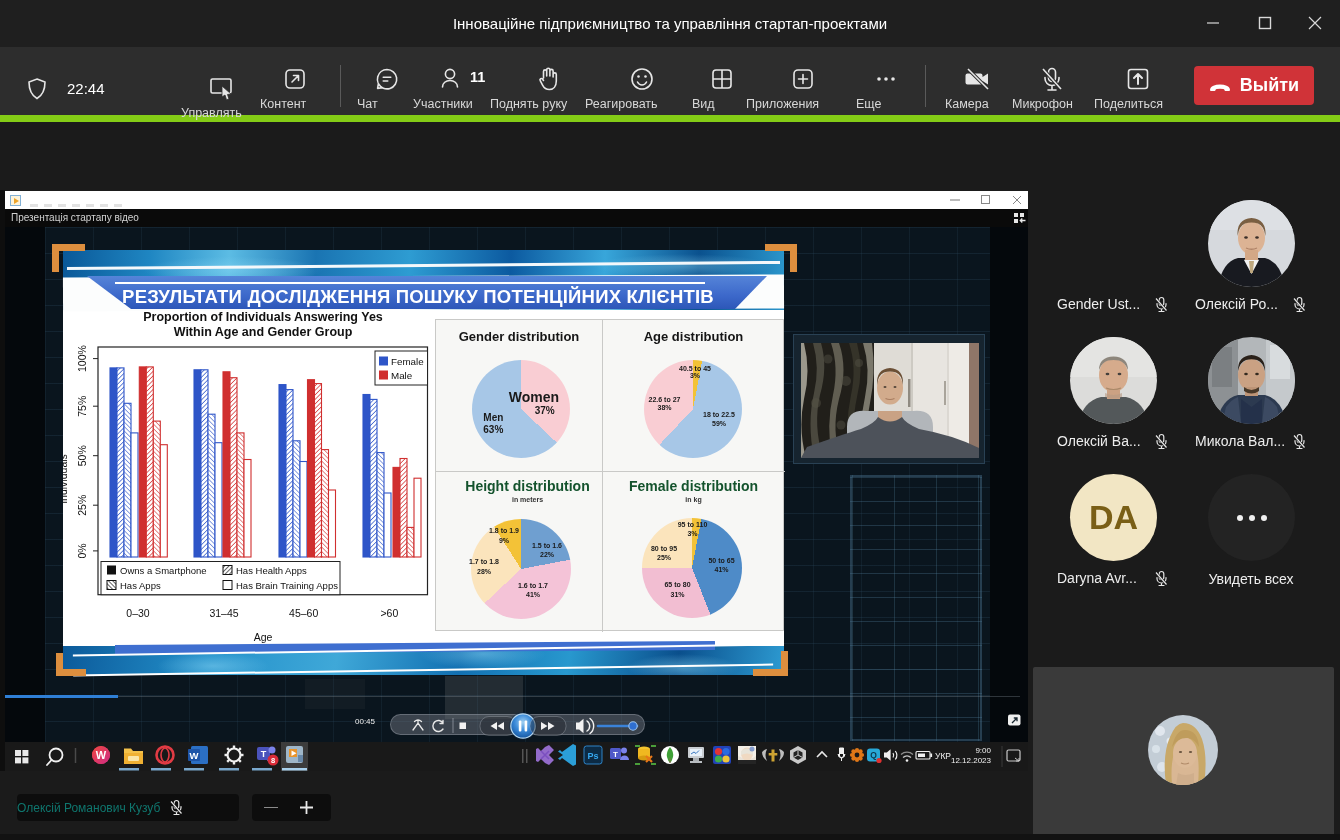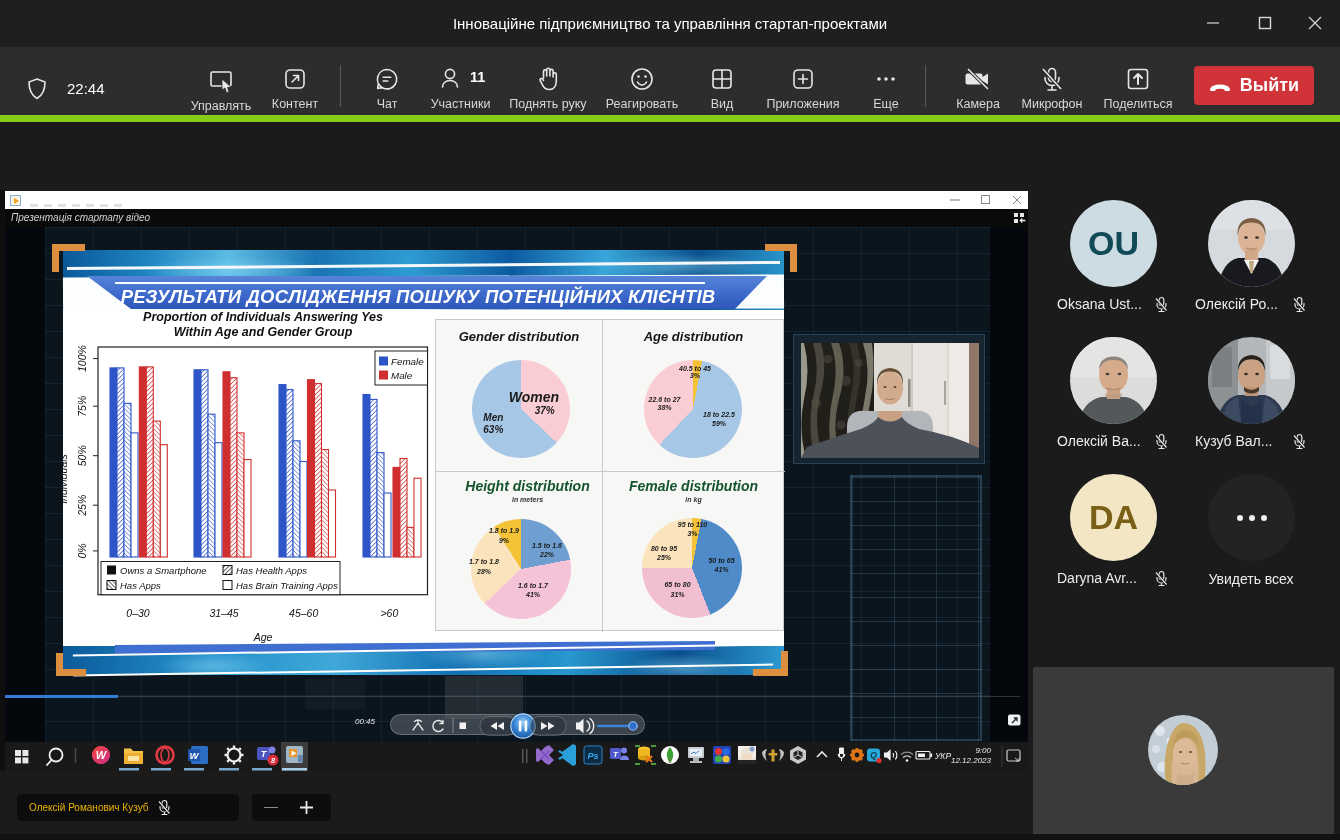--- a/index.html
+++ b/index.html
@@ -8,30 +8,30 @@
   .abs { position:absolute; }
   #root { position:relative; width:1340px; height:840px; background:#1b1b1b;border-radius:20px; }
 
   
   #titlebar { left:0; top:0; width:1340px; height:47px; background:#1f1f1f; }
   #titlebar .title { width:100%; text-align:center; line-height:47px; color:#fff; font-size:15px; }
   .winbtn { top:0; height:47px; width:46px; color:#d8d8d8; }
 
   
   #toolbar { left:0; top:47px; width:1340px; height:75px; background:#2d2d2d; border-bottom:7px solid #84cc16;}
-  .tbtn { position:absolute; text-align:center; color:#dcdcdc; }
+  .tbtn { position:absolute; color:#dcdcdc; }
   .tbtn .lbl { font-size:12.5px; color:#d8d8d8; margin-top:3px; white-space:nowrap; }
   .tbtn svg { display:block; margin:0 auto; }
   .tsep { position:absolute; width:1px; background:#5a5a5a; top:18px; height:42px; }
 
   
   #stage { left:0; top:123px; width:1340px; height:717px; background:#1b1b1b; }
 
   
-  #sharewin { left:5px; top:68px; width:1023px; height:580px;font-style:italic; }
+  #sharewin { left:5px; top:68px; width:1023px; height:580px; }
   #swtitle { left:0; top:0; width:1023px; height:18px; background:#fff; }
   #swlabel { left:0; top:18px; width:1023px; height:18px; background:#0a0a0a; color:#d2d2d2; font-size:10px; line-height:18px; }
   #swvideo { left:0; top:36px; width:1023px; height:544px; background:#04080c; overflow:hidden; }
   #swgrid { left:40px; top:0; width:945px; height:544px;
     background-color:#0a151e;
     background-image:
       linear-gradient(rgba(70,120,150,.15) 1px, transparent 1px),
       linear-gradient(90deg, rgba(70,120,150,.12) 1px, transparent 1px);
     background-size:48px 26px; }
 
@@ -67,21 +67,21 @@
         </svg></div>
   </div>
 
   <div class="abs" id="toolbar">
 
     <svg class="abs" style="left:26px;top:30px" width="22" height="24" viewBox="0 0 22 24">
         <path d="M11 2 L19 5 C19 12 17 18 11 21.5 C5 18 3 12 3 5 Z" fill="none" stroke="#e6e6e6" stroke-width="1.6"></path>
       </svg>
     <div class="abs" style="left:67px;top:33px;color:#fff;font-size:15px;">22:44</div>
 
-    <div class="tbtn" style="left:181px;top:19px;width:80px">
+    <div class="tbtn" style="left:181px;top:26px;width:80px">
       <svg width="30" height="30" viewBox="0 0 30 30">
           <rect x="5" y="6" width="20" height="14" rx="1.5" fill="none" stroke="#e6e6e6" stroke-width="1.6"></rect>
           <path d="M16 13 L25 21 L21.5 21.5 L23 26 L20.5 26.7 L19 22 L16 24 Z" fill="#e6e6e6" stroke="#2d2d2d" stroke-width="0.8"></path>
         </svg>
       <div class="lbl">Управлять</div>
     </div>
 
     <div class="tbtn" style="left:260px;top:17px;width:70px">
       <svg width="30" height="30" viewBox="0 0 30 30">
           <rect x="6" y="6" width="18" height="18" rx="4" fill="none" stroke="#e6e6e6" stroke-width="1.6"></rect>
@@ -629,21 +629,20 @@
             <text x="986" y="11" text-anchor="end" font-size="8" fill="#f0f0f0">9:00</text>
             <text x="986" y="21" text-anchor="end" font-size="8" fill="#f0f0f0">12.12.2023</text>
             <line x1="997" y1="4" x2="997" y2="25" stroke="#3a3a3a" stroke-width="1"></line>
             <rect x="1002" y="8" width="13" height="11" rx="1.5" fill="none" stroke="#c9c9c9" stroke-width="1.2"></rect>
             <path d="M1010 16 l4 3 m0 -3 v3 h-3" stroke="#c9c9c9" stroke-width="1" fill="none"></path>
           </svg>
         </div>
       </div>
     </div>
 
-    <div class="abs" style="left:1070px;top:77px;width:87px;height:87px;border-radius:50%;background:#ccdce2;display:flex;align-items:center;justify-content:center;font-size:34px;font-weight:bold;color:#0f4a56">OU</div>
 
     <div class="abs" style="left:1208px;top:77px;width:87px;height:87px;border-radius:50%;overflow:hidden">
       <svg width="87" height="87" viewBox="0 0 87 87">
         <rect width="87" height="87" fill="#d6d9dd"></rect>
         <rect x="0" y="0" width="87" height="30" fill="#dde0e4"></rect>
         <path d="M10 87 Q14 62 30 58 L57 58 Q73 62 77 87 Z" fill="#181a20"></path>
         <path d="M36 60 L43.5 74 L51 60 L47 58 L40 58 Z" fill="#f2f2f2"></path>
         <path d="M41 61 h5 l-1.2 12 h-2.6 Z" fill="#bfa87e"></path>
         <ellipse cx="43.5" cy="38" rx="13.5" ry="16.5" fill="#dcb394"></ellipse>
         <rect x="37" y="50" width="13" height="10" fill="#d3a886"></rect>
@@ -690,24 +689,24 @@
     </div>
 
     <div class="abs" style="left:1070px;top:351px;width:87px;height:87px;border-radius:50%;background:#f2e6c4;display:flex;align-items:center;justify-content:center;font-size:34px;font-weight:bold;color:#7a5f16">DA</div>
 
     <div class="abs" style="left:1208px;top:351px;width:87px;height:87px;border-radius:50%;background:#232323;display:flex;align-items:center;justify-content:center;gap:6px">
       <div style="width:6px;height:6px;border-radius:50%;background:#f0f0f0"></div>
       <div style="width:6px;height:6px;border-radius:50%;background:#f0f0f0"></div>
       <div style="width:6px;height:6px;border-radius:50%;background:#f0f0f0"></div>
     </div>
 
-    <div class="pname" style="left:1057px;top:173px">Oksana Ust...</div>
+    <div class="pname" style="left:1057px;top:173px">Gender Ust...</div>
     <div class="pname" style="left:1195px;top:173px">Олексій Ро...</div>
     <div class="pname" style="left:1057px;top:310px">Олексій Ва...</div>
-    <div class="pname" style="left:1195px;top:310px">Кузуб Вал...</div>
+    <div class="pname" style="left:1195px;top:310px">Микола Вал...</div>
     <div class="pname" style="left:1057px;top:447px">Daryna Avr...</div>
     <div class="pname" style="left:1205px;top:448px;width:92px;text-align:center">Увидеть всех</div>
 
     <svg class="abs" style="left:1153px;top:173px" width="17" height="17" viewBox="0 0 17 17">
         <rect x="6.2" y="1.5" width="4.6" height="8" rx="2.3" fill="none" stroke="#e8e8e8" stroke-width="1.2"></rect>
         <path d="M4 7.5 v1 a4.5 4.5 0 0 0 9 0 v-1 M8.5 13 v2.5 M6 15.5 h5" fill="none" stroke="#e8e8e8" stroke-width="1.2" stroke-linecap="round"></path>
         <line x1="3" y1="2.5" x2="13.5" y2="14.5" stroke="#1b1b1b" stroke-width="2.6"></line>
         <line x1="3" y1="2.5" x2="13.5" y2="14.5" stroke="#e8e8e8" stroke-width="1.2"></line>
       </svg>
     <svg class="abs" style="left:1291px;top:173px" width="17" height="17" viewBox="0 0 17 17">
@@ -749,21 +748,21 @@
           <path d="M24 32 Q28 14 38 15 Q50 16 51 32 Q47 24 40 23 Q30 22 24 32 Z" fill="#bf9c5c"></path>
           <ellipse cx="32.5" cy="37" rx="1.7" ry="1.1" fill="#6a5540"></ellipse>
           <ellipse cx="42.5" cy="37" rx="1.7" ry="1.1" fill="#6a5540"></ellipse>
           <path d="M33 48 Q37 50 41 48" stroke="#b08a68" stroke-width="1.2" fill="none"></path>
           <path d="M28 70 L30 58 Q37 62 46 58 L46 70 Z" fill="#cfae8c"></path>
         </svg>
       </div>
     </div>
 
     <div class="pill" style="left:17px;top:671px;width:222px;height:27px;display:flex;align-items:center">
-      <span style="color:#eab308;font-size:10px;margin-left:12px;white-space:nowrap">Олексій Романович Кузуб</span>
+      <span style="color:#0f766e;font-size:12px;margin-left:0;white-space:nowrap">Олексій Романович Кузуб</span>
       <svg style="margin-left:8px" width="17" height="17" viewBox="0 0 17 17">
           <rect x="6.2" y="1.5" width="4.6" height="8" rx="2.3" fill="none" stroke="#e8e8e8" stroke-width="1.2"></rect>
           <path d="M4 7.5 v1 a4.5 4.5 0 0 0 9 0 v-1 M8.5 13 v2.5 M6 15.5 h5" fill="none" stroke="#e8e8e8" stroke-width="1.2" stroke-linecap="round"></path>
           <line x1="3" y1="2.5" x2="13.5" y2="14.5" stroke="#0d0d0d" stroke-width="2.6"></line>
           <line x1="3" y1="2.5" x2="13.5" y2="14.5" stroke="#e8e8e8" stroke-width="1.2"></line>
         </svg>
     </div>
     <div class="pill" style="left:252px;top:671px;width:79px;height:27px;">
       <div class="abs" style="left:12px;top:12.5px;width:14px;height:1.8px;background:#8a8a8a"></div>
       <svg class="abs" style="left:46px;top:5px" width="17" height="17" viewBox="0 0 17 17">

